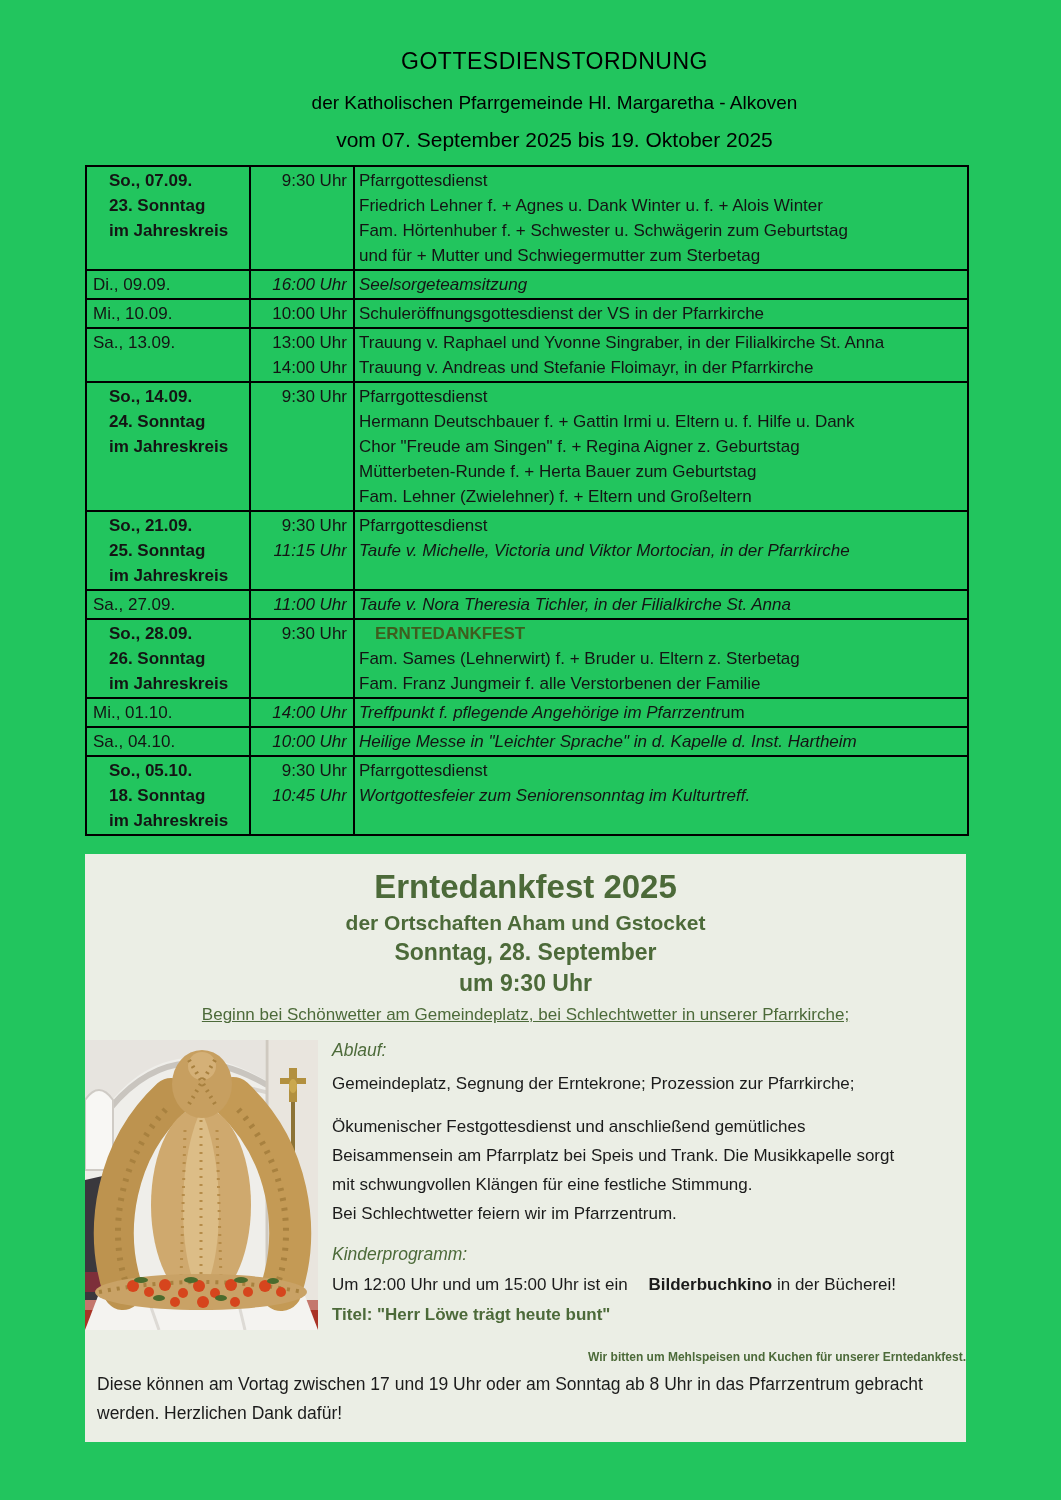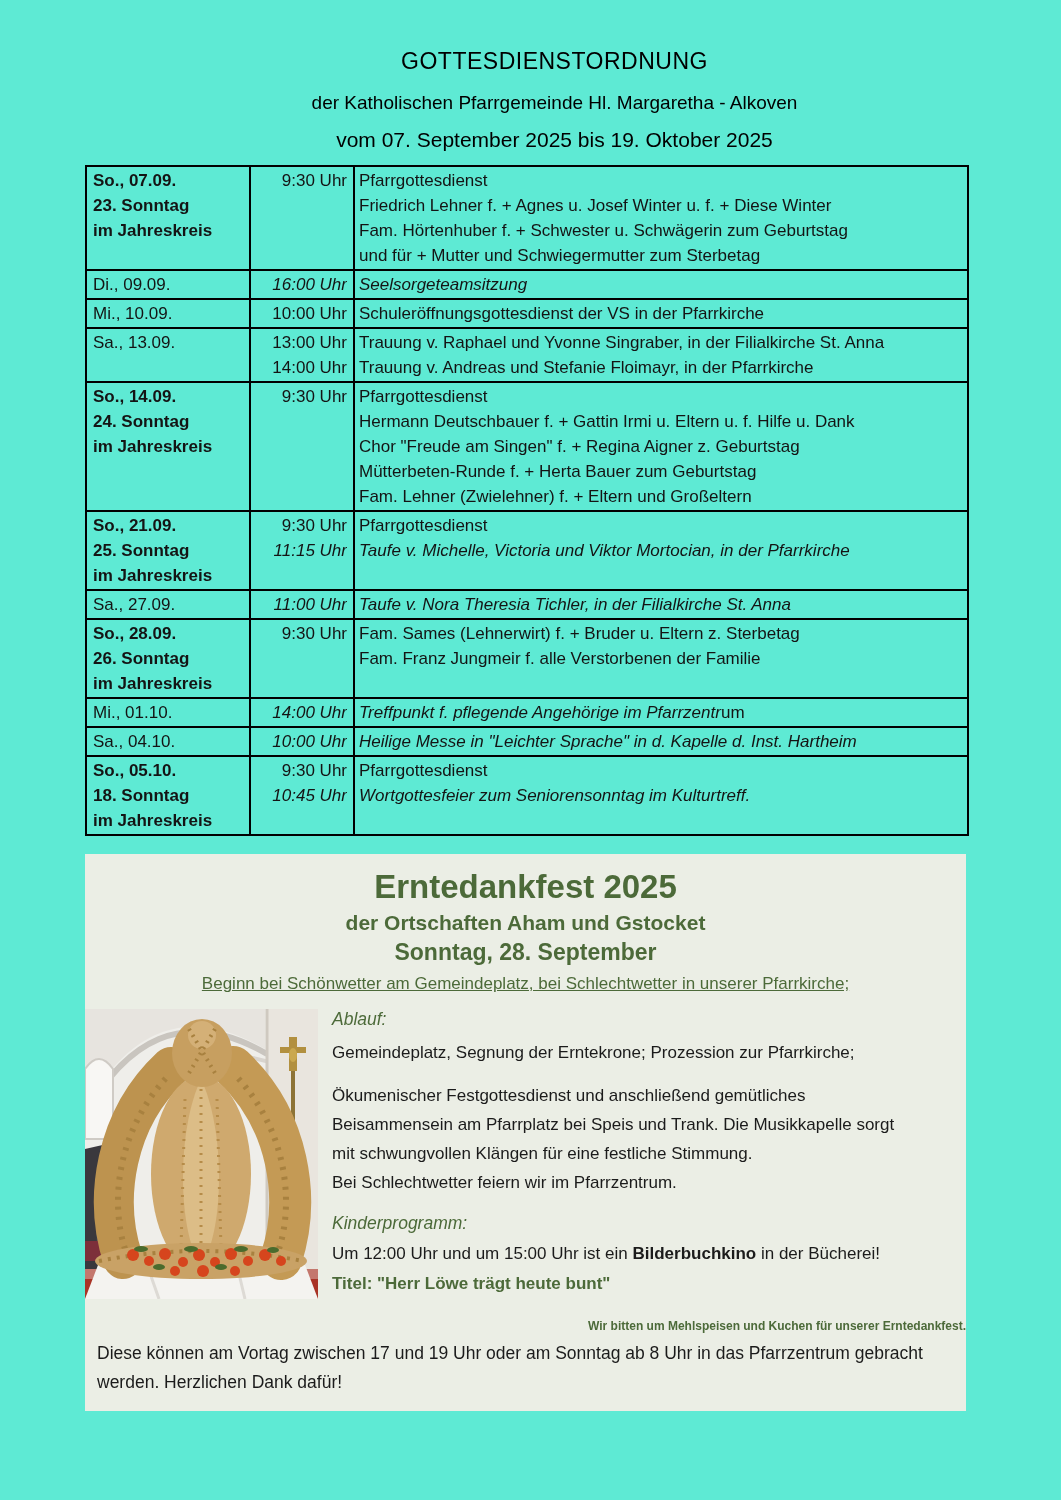--- a/index.html
+++ b/index.html
@@ -5,38 +5,38 @@
   :root{
     --green-heading:#4c6a39;
     --green-table:#3e5d1e;
     --section-bg:#ebeee5;
     --ink:#141414;
     --border:#000000;
   }
   *{margin:0;padding:0;box-sizing:border-box;}
   html,body{background:#ffffff;}
   body{font-family:"Liberation Sans","DejaVu Sans",sans-serif;color:var(--ink);}
-  .page{position:relative;width:1061px;height:1500px;background:#5eead4;overflow:hidden;}
+  .page{position:relative;width:1061px;height:1500px;background:#22c55e;overflow:hidden;}
 
   
   .doc-header{padding-top:48px;text-align:center;transform:translateX(24px);}
   .doc-title{font-size:23px;letter-spacing:0.5px;color:#000;}
   .doc-sub1{margin-top:17px;font-size:19px;color:#000;}
   .doc-sub2{margin-top:14px;font-size:21px;color:#000;}
 
   
   .schedule{margin:13px 0 0 85px;width:884px;border:2px solid var(--border);}
   .srow{display:grid;grid-template-columns:164px 104px 1fr;}
   .srow + .srow{border-top:2px solid var(--border);}
   .cell{padding:1px 0;font-size:17px;}
   .cell > div{height:25px;line-height:25px;white-space:nowrap;overflow:hidden;}
   .date-cell{border-right:2px solid var(--border);padding-left:6px;}
   .time-cell{border-right:2px solid var(--border);text-align:right;padding-right:6px;}
   .desc-cell{padding-left:4px;}
-  .bold{font-weight:bold;}
+  .bold{font-weight:bold;margin-left:16px;}
   .italic{font-style:italic;}
   .green-text{color:var(--green-table);font-weight:bold;}
 
   
   .festival{position:relative;margin:18px 0 0 85px;width:881px;background:var(--section-bg);padding:10px 0 14px 0;}
   .fest-head{text-align:center;color:var(--green-heading);}
   .fest-title{font-size:33px;font-weight:bold;margin-top:4px;}
   .fest-sub1{font-size:21px;font-weight:bold;margin-top:5px;}
   .fest-sub2{font-size:23px;font-weight:bold;margin-top:4px;}
   .fest-sub3{font-size:23px;font-weight:bold;margin-top:4px;}
@@ -74,21 +74,21 @@
           <div>im Jahreskreis</div>
         </div>
         <div class="cell time-cell">
           <div>9:30 Uhr</div>
           <div>&nbsp;</div>
           <div>&nbsp;</div>
           <div>&nbsp;</div>
         </div>
         <div class="cell desc-cell">
           <div><span>Pfarrgottesdienst</span></div>
-          <div><span>Friedrich Lehner f. + Agnes u. Josef Winter u. f. + Diese Winter</span></div>
+          <div><span>Friedrich Lehner f. + Agnes u. Dank Winter u. f. + Alois Winter</span></div>
           <div><span>Fam. Hörtenhuber f. + Schwester u. Schwägerin zum Geburtstag</span></div>
           <div><span>und für + Mutter und Schwiegermutter zum Sterbetag</span></div>
         </div>
       </div>
       <div class="srow">
         <div class="cell date-cell">
           <div>Di., 09.09.</div>
         </div>
         <div class="cell time-cell">
           <div class="italic">16:00 Uhr</div>
@@ -173,20 +173,21 @@
           <div>So., 28.09.</div>
           <div>26. Sonntag</div>
           <div>im Jahreskreis</div>
         </div>
         <div class="cell time-cell">
           <div>9:30 Uhr</div>
           <div>&nbsp;</div>
           <div>&nbsp;</div>
         </div>
         <div class="cell desc-cell">
+          <div><span class="bold green-text">ERNTEDANKFEST</span></div>
           <div><span>Fam. Sames (Lehnerwirt) f. + Bruder u. Eltern z. Sterbetag</span></div>
           <div><span>Fam. Franz Jungmeir f. alle Verstorbenen der Familie</span></div>
         </div>
       </div>
       <div class="srow">
         <div class="cell date-cell">
           <div>Mi., 01.10.</div>
         </div>
         <div class="cell time-cell">
           <div class="italic">14:00 Uhr</div>
@@ -221,20 +222,21 @@
           <div><span class="italic">Wortgottesfeier zum Seniorensonntag im Kulturtreff.</span></div>
         </div>
       </div>
     </section>
 
   <section class="festival">
     <div class="fest-head">
       <div class="fest-title">Erntedankfest 2025</div>
       <div class="fest-sub1">der Ortschaften Aham und Gstocket</div>
       <div class="fest-sub2">Sonntag, 28. September</div>
+      <div class="fest-sub3">um 9:30 Uhr</div>
       <div class="fest-note">Beginn bei Schönwetter am Gemeindeplatz, bei Schlechtwetter in unserer Pfarrkirche;</div>
     </div>
 
     <div class="fest-content">
       <div class="photo-wrap">
         
         <svg width="233" height="290" viewBox="0 0 233 290" xmlns="http://www.w3.org/2000/svg">
           <rect x="0" y="0" width="233" height="290" fill="#efeeea"></rect>
 
           <path d="M-10,120 Q60,-30 180,40 L180,0 L-10,0 Z" fill="#e7e4df"></path>

